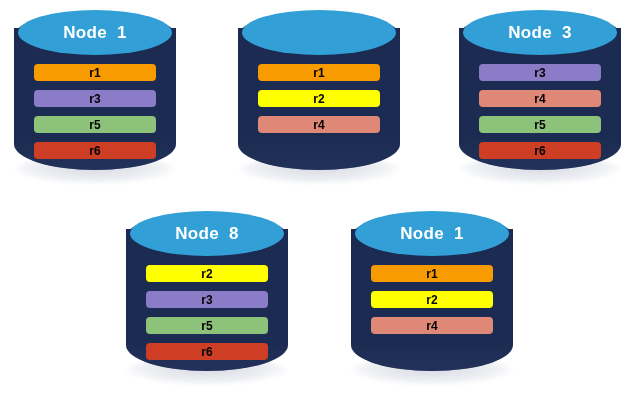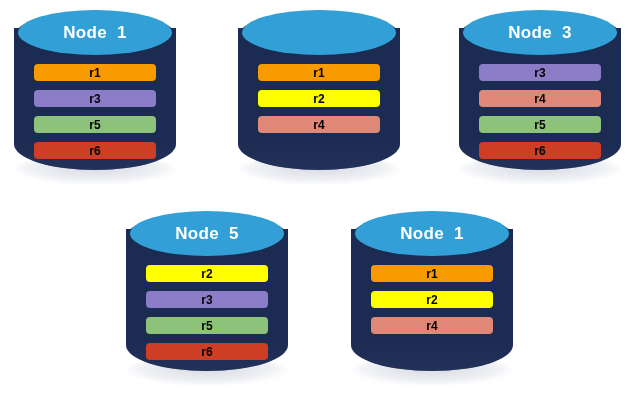--- a/index.html
+++ b/index.html
@@ -159,21 +159,21 @@
         <div class="replica" style="background: rgb(224, 136, 120);">r4</div>
         <div class="replica" style="background: rgb(141, 194, 122);">r5</div>
         <div class="replica" style="background: rgb(206, 62, 36);">r6</div>
       </div>
     </div>
     <div class="node" style="left: 120px; top: 207px;">
       <div class="cyl-shadow"></div>
       <div class="cyl-rim"></div>
       <div class="cyl-body"></div>
       <div class="cyl-top"></div>
-      <div class="node-title">Node  5</div>
+      <div class="node-title">Node  8</div>
       <div class="replica-list">
         <div class="replica" style="background: rgb(255, 255, 0);">r2</div>
         <div class="replica" style="background: rgb(139, 124, 200);">r3</div>
         <div class="replica" style="background: rgb(141, 194, 122);">r5</div>
         <div class="replica" style="background: rgb(206, 62, 36);">r6</div>
       </div>
     </div>
     <div class="node" style="left: 345px; top: 207px;">
       <div class="cyl-shadow"></div>
       <div class="cyl-rim"></div>

